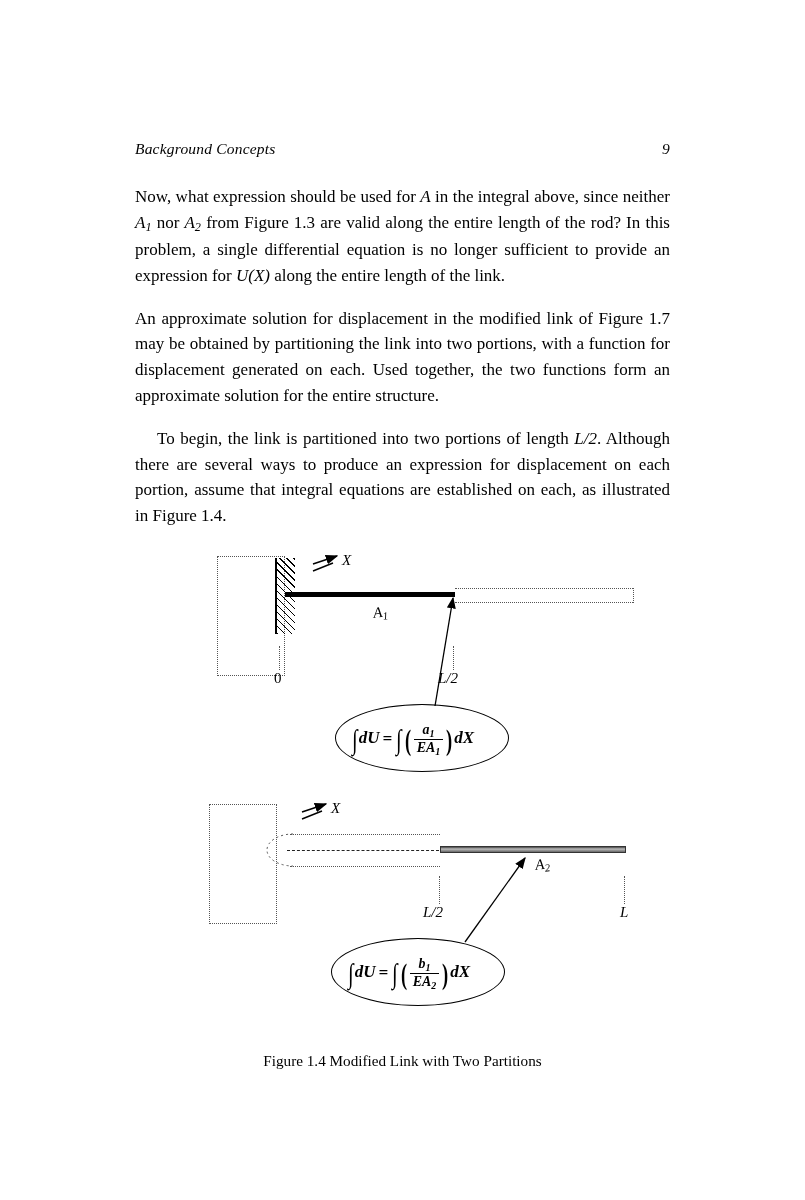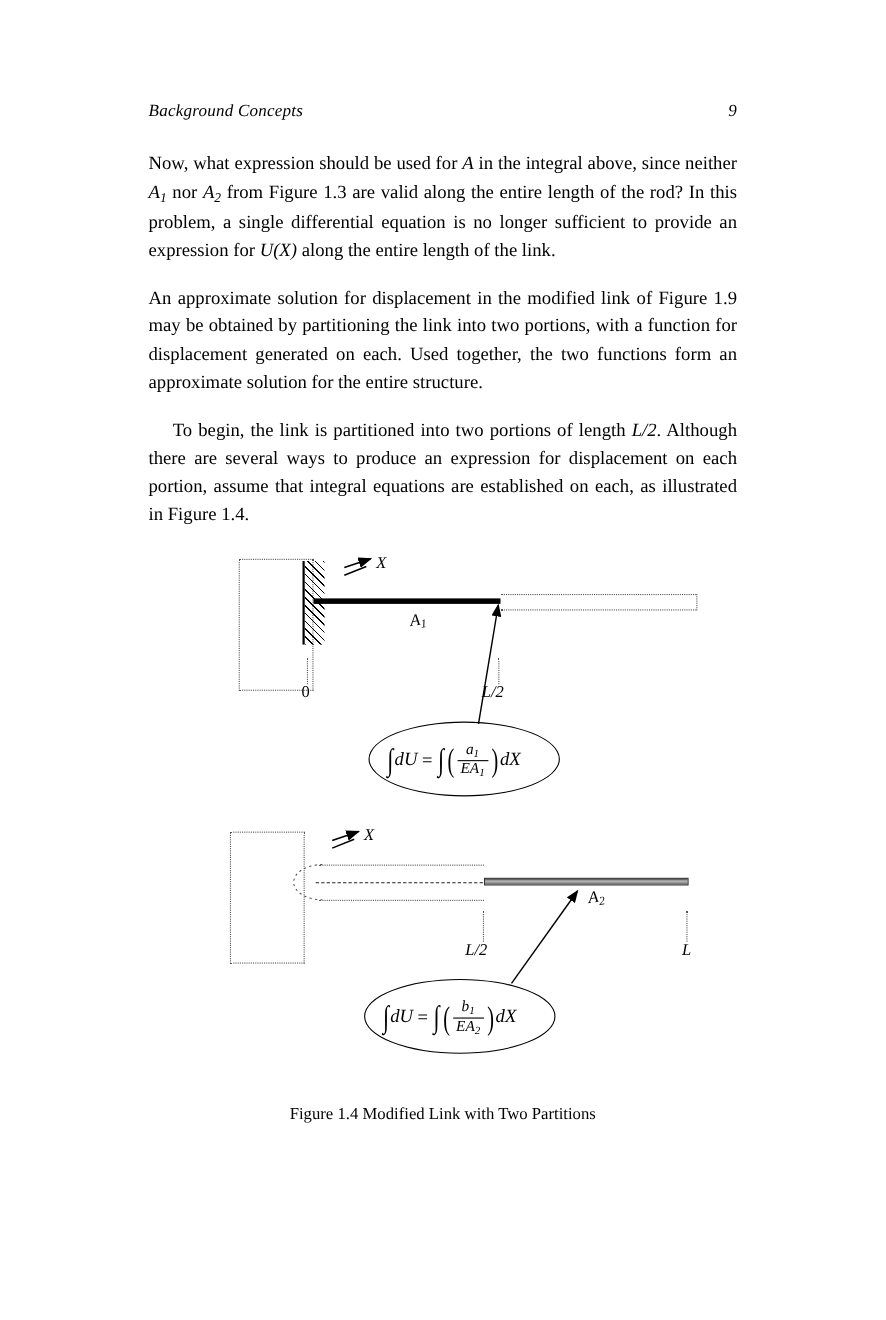--- a/index.html
+++ b/index.html
@@ -29,21 +29,21 @@
   }
   
   .runhead {
     display: flex;
     justify-content: space-between;
     align-items: baseline;
     font-style: italic;
     font-size: 15.5px;
     letter-spacing: 0.2px;
   }
-  .runhead .title { font-style: italic; }
+  .runhead .title { font-style: italic; margin-top: 48px; }
   .runhead .pageno { font-style: italic; font-size: 15.5px; }
 
   
   .para {
     margin-top: 26px;
     font-size: 17px;
     line-height: 1.52;
     text-align: justify;
     text-justify: inter-word;
   }
@@ -119,20 +119,21 @@
   .ellipse {
     position: absolute;
     border: 1.2px solid #000;
     border-radius: 50%;
   }
   .eqn {
     position: absolute;
     font-style: italic;
     font-size: 17px;
     white-space: nowrap;
+    font-weight: bold;
   }
   .frac {
     display: inline-block;
     vertical-align: middle;
     text-align: center;
     font-size: 0.82em;
     line-height: 1.12;
     margin: 0 1px;
   }
   .frac .num { border-bottom: 1px solid #000; padding: 0 3px; display:block; }
@@ -165,21 +166,21 @@
   <div class="content">
 
     <div class="runhead">
       <span class="title">Background Concepts</span>
       <span class="pageno">9</span>
     </div>
 
     <p class="para"><span>Now, what expression should be used for </span><i class="v">A</i><span> in the integral above, since neither </span><i class="v">A</i><span class="sub">1</span><span> nor </span><i class="v">A</i><span class="sub">2</span><span> from Figure 1.3 are valid along the entire length of the rod? In this problem, a single differential equation is no longer sufficient to provide an expression for </span><i class="v">U(X)</i><span> along the entire length of the link.</span></p>
 
 
-    <p class="para tight">An approximate solution for displacement in the modified link of Figure 1.9 may be obtained by partitioning the link into two portions, with a function for displacement generated on each. Used together, the two functions form an approximate solution for the entire structure.</p>
+    <p class="para tight">An approximate solution for displacement in the modified link of Figure 1.7 may be obtained by partitioning the link into two portions, with a function for displacement generated on each. Used together, the two functions form an approximate solution for the entire structure.</p>
 
     <p class="para indent"><span>To begin, the link is partitioned into two portions of length </span><i class="v">L/2</i><span>. Although there are several ways to produce an expression for displacement on each portion, assume that integral equations are established on each, as illustrated in Figure 1.4.</span></p>
 
     <div class="figure">
 
       <div class="dbox" style="left:82px; top:10px; width:66px; height:118px;"></div>
 
       <div class="hatchbox" style="left:140px; top:12px; width:18px; height:76px;"></div>
 
       <div class="thickrod" style="left:150px; top:46px; width:170px;"></div>

